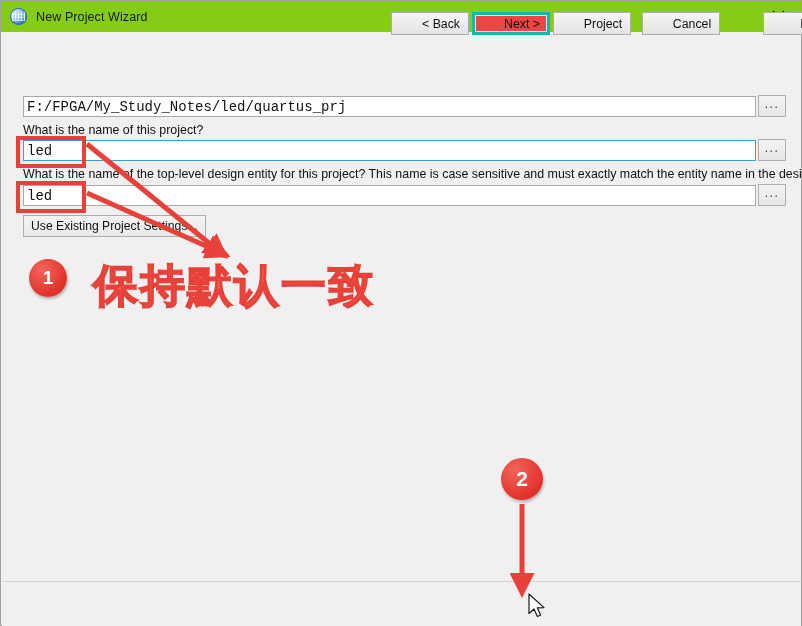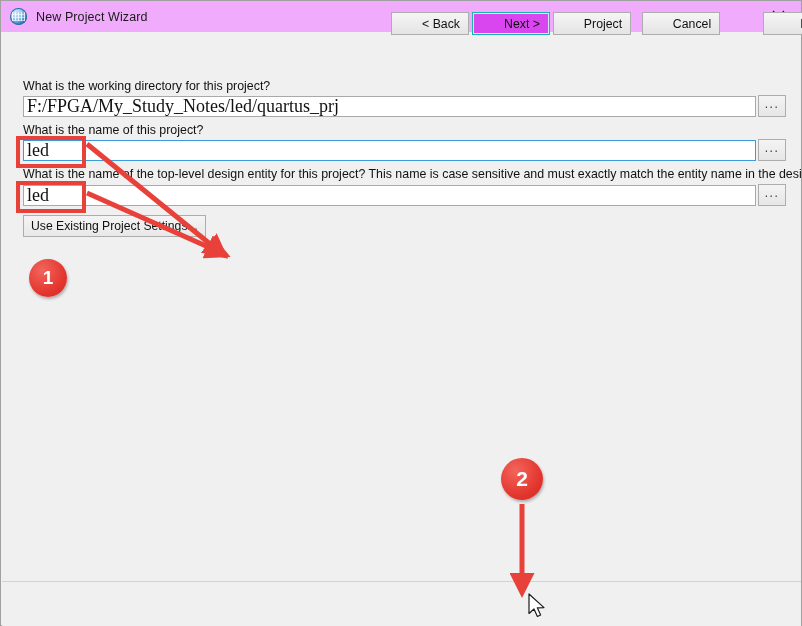--- a/index.html
+++ b/index.html
@@ -15,21 +15,21 @@
     position: relative;
     width: 802px; height: 626px;
     background: #f0f0f0;
     border: 1px solid #a0a0a0;
   }
 
   
   .titlebar {
     position: absolute; left: 0; top: 0;
     width: 800px; height: 31px;
-    background: #f0abfc;
+    background: #84cc16;
     display: flex; align-items: center;
   }
   .titlebar-icon {
     width: 18px; height: 18px;
     margin-left: 9px; margin-right: 8px;
     position: relative; flex: none;
   }
   .globe {
     width: 17px; height: 17px; border-radius: 50%;
     background:
@@ -76,22 +76,22 @@
 
   .field-label {
     position: absolute;
     font-size: 12.4px; color: #111; white-space: nowrap;
   }
   .text-input {
     position: absolute;
     height: 21px;
     background: #ffffff;
     border: 1px solid #a9a9a9;
-    font-family: Liberation Serif, serif;
-    font-size: 18px;
+    font-family: Liberation Mono, monospace;
+    font-size: 14px;
     color: #111;
     padding: 0 3px;
     line-height: 19px;
     outline: none;
   }
   .text-input.focused { border: 1px solid #3c9bdc; }
   .browse-btn {
     position: absolute;
     width: 28px; height: 22px;
     background: linear-gradient(#f4f4f4, #e6e6e6);
@@ -125,22 +125,22 @@
   .btn {
     position: absolute; top: 11px;
     width: 78px; height: 23px;
     background: linear-gradient(#f5f5f5, #e4e4e4);
     border: 1px solid #adadad;
     font-family: "Liberation Sans", sans-serif;
     font-size: 12.3px; color: #111;
     display: flex; align-items: center; justify-content: center; padding-left: 22px;
   }
   .btn.hover {
-    background: #d946ef;
-    border: 1px solid #14b8a6;
+    background: #ef4444;
+    border: 3px solid #14b8a6;
     box-shadow: inset 0 0 0 1px #cfe8fb;
   }
 
   
   .anno-rect {
     position: absolute;
     border: 4px solid #e8413a;
     pointer-events: none;
   }
   .anno-svg {
@@ -194,21 +194,20 @@
       <svg width="13" height="13" viewBox="0 0 13 13" aria-hidden="true">
         <path d="M1 1 L12 12 M12 1 L1 12" stroke="#1a1a1a" stroke-width="1.1" fill="none"></path>
       </svg>
     </div>
   </div>
 
   <div class="header-band"></div>
 
   <div class="body-area"></div>
 
-  <div class="field-label" style="left:22px; top:78px;">What is the working directory for this project?</div>
   <input class="text-input" style="left: 22px; top: 95px; width: 733px;" readonly="" value="F:/FPGA/My_Study_Notes/led/quartus_prj">
   <div class="browse-btn" style="left:757px; top:94px;">...</div>
 
   <div class="field-label" style="left:22px; top:122px;">What is the name of this project?</div>
   <input class="text-input focused" style="left: 22px; top: 139px; width: 733px;" readonly="" value="led">
   <div class="browse-btn focused" style="left:757px; top:138px;">...</div>
 
   <div class="field-label" style="left:22px; top:166px;">What is the name of the top-level design entity for this project? This name is case sensitive and must exactly match the entity name in the design file.</div>
   <input class="text-input" style="left: 22px; top: 184px; width: 733px;" readonly="" value="led">
   <div class="browse-btn" style="left:757px; top:183px;">...</div>
@@ -236,20 +235,21 @@
     <line x1="86" y1="143" x2="214" y2="247" stroke="#e8413a" stroke-width="5" marker-end="url(#arrowhead)"></line>
 
     <line x1="86" y1="192" x2="214" y2="249" stroke="#e8413a" stroke-width="5" marker-end="url(#arrowhead)"></line>
 
     <line x1="521" y1="503" x2="521" y2="580" stroke="#e8413a" stroke-width="5" marker-end="url(#arrowhead)"></line>
   </svg>
 
   <div class="badge" id="badge-1">1</div>
   <div class="badge" id="badge-2">2</div>
 
+  <div class="cn-note">保持默认一致</div>
 
   <div class="cursor">
     <svg width="20" height="28" viewBox="0 0 20 28" aria-hidden="true">
       <path d="M1,1 L1,20.5 L6,16 L9.4,23.5 L12.6,22 L9.3,14.8 L16,14.6 Z" fill="#ffffff" stroke="#1c1c1c" stroke-width="1.2" stroke-linejoin="round"></path>
     </svg>
   </div>
 
 </div>
 
 </body></html>

